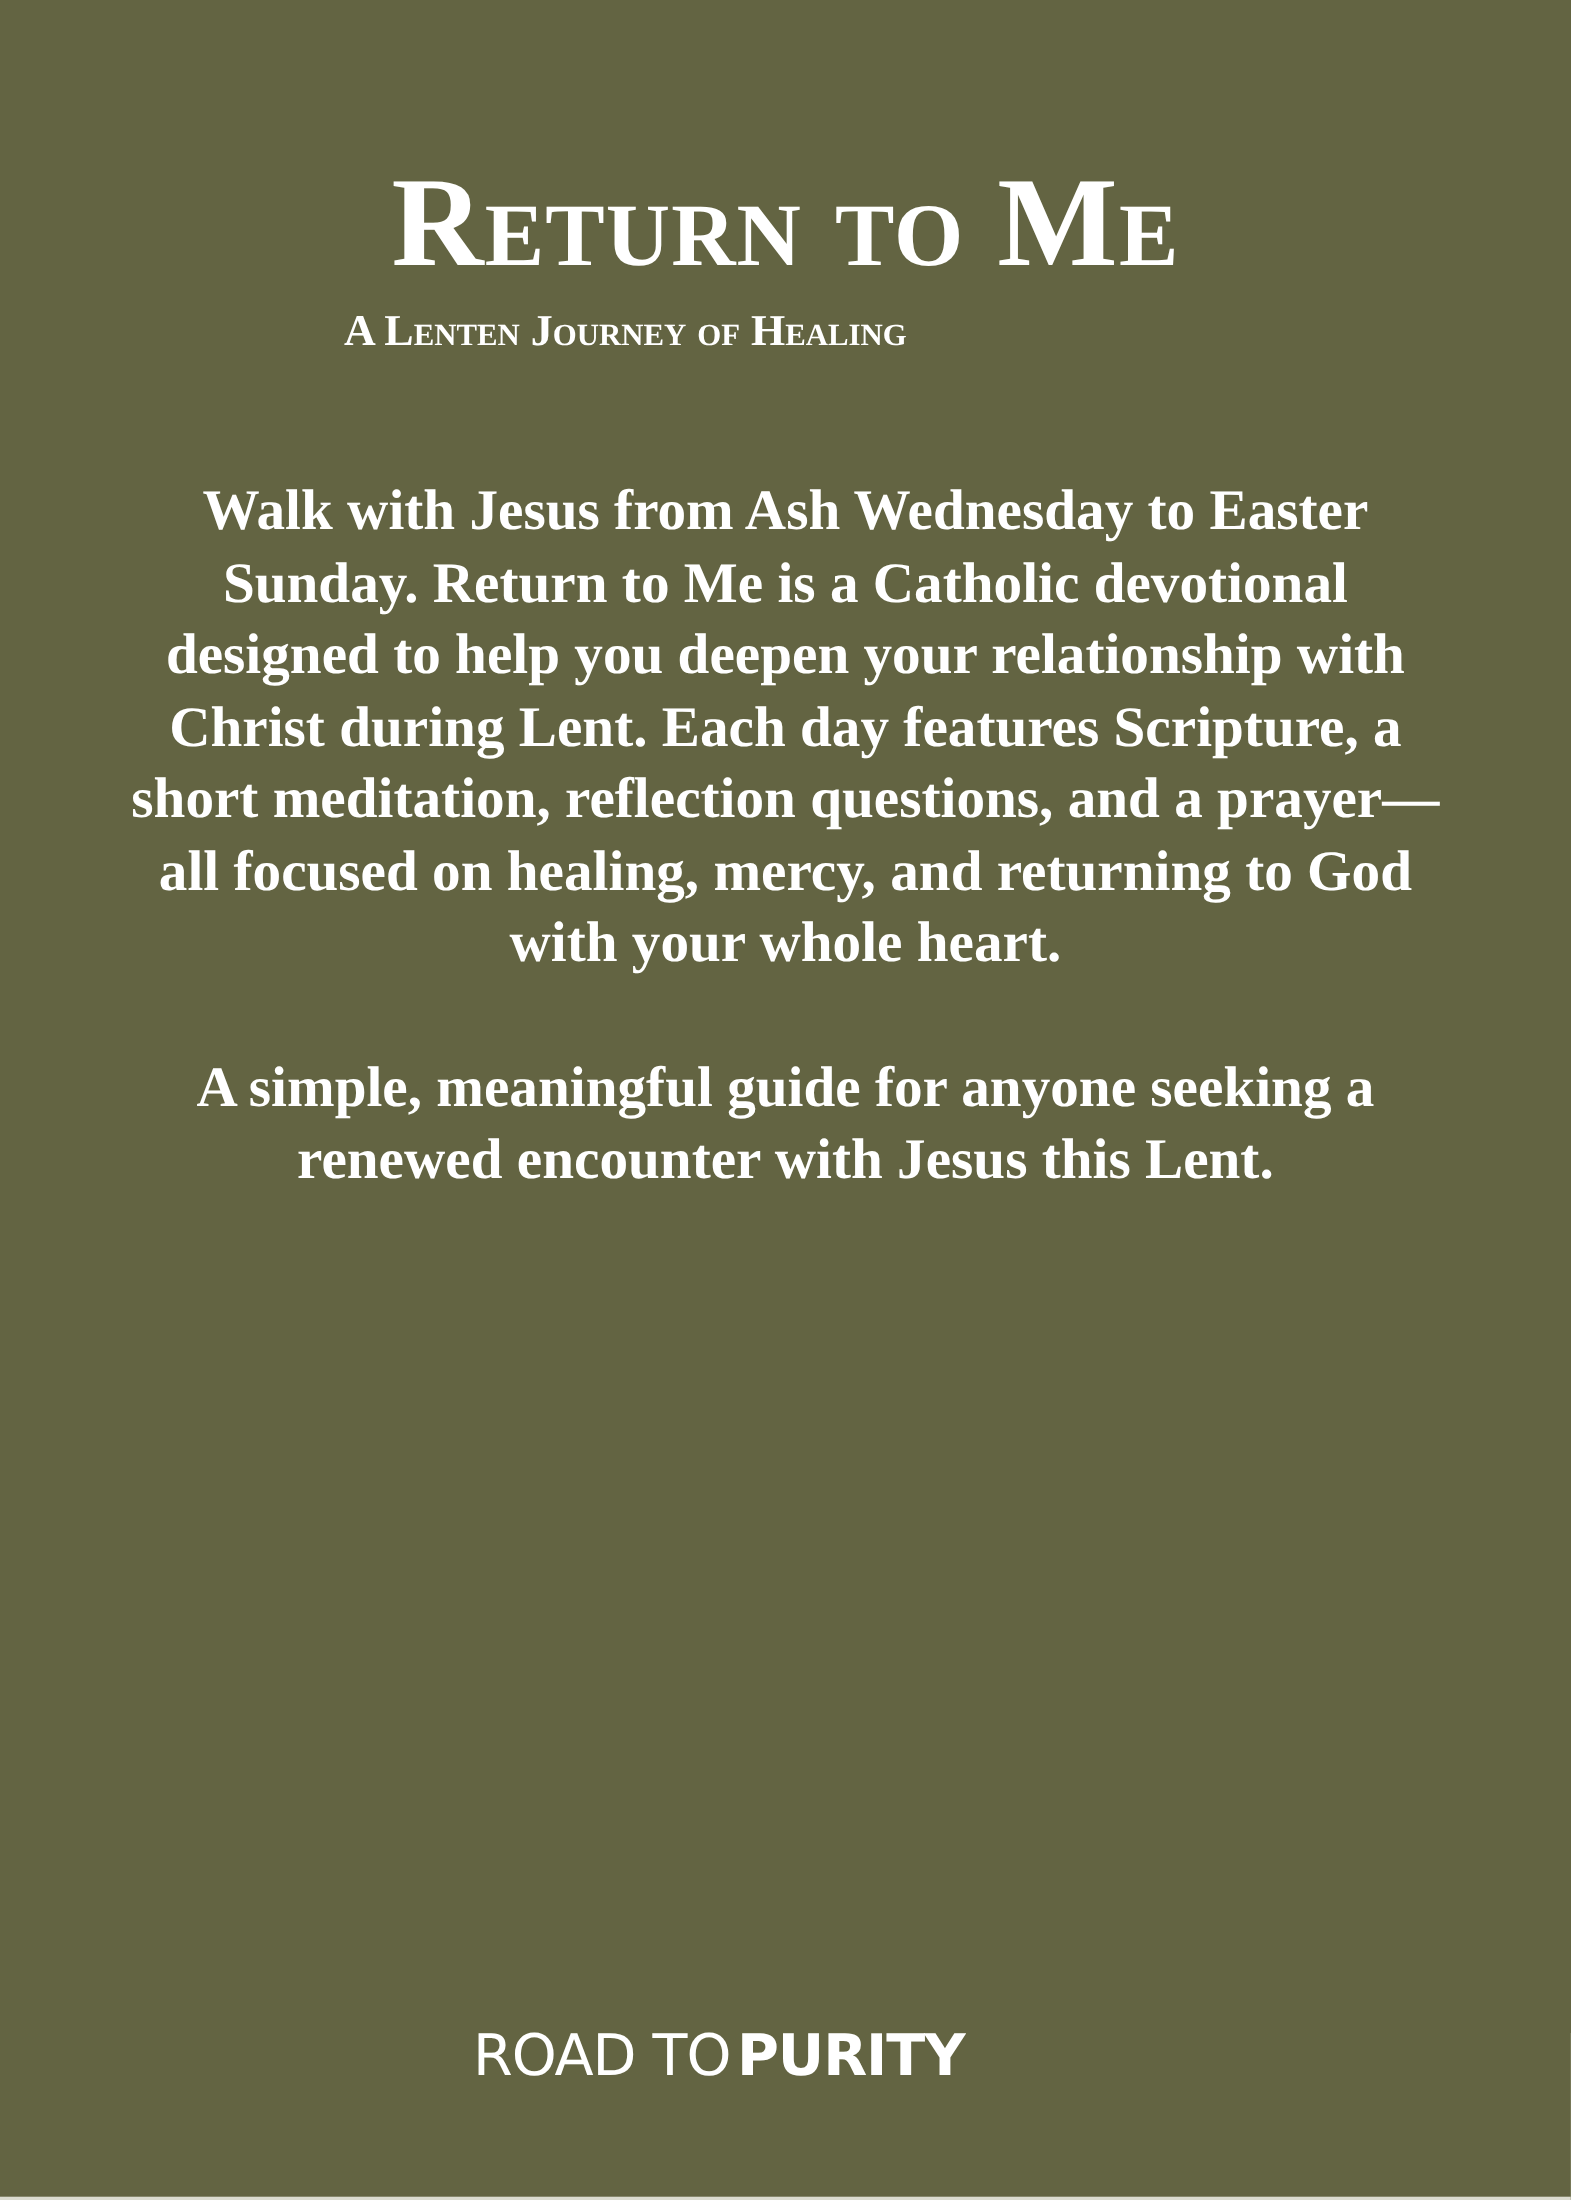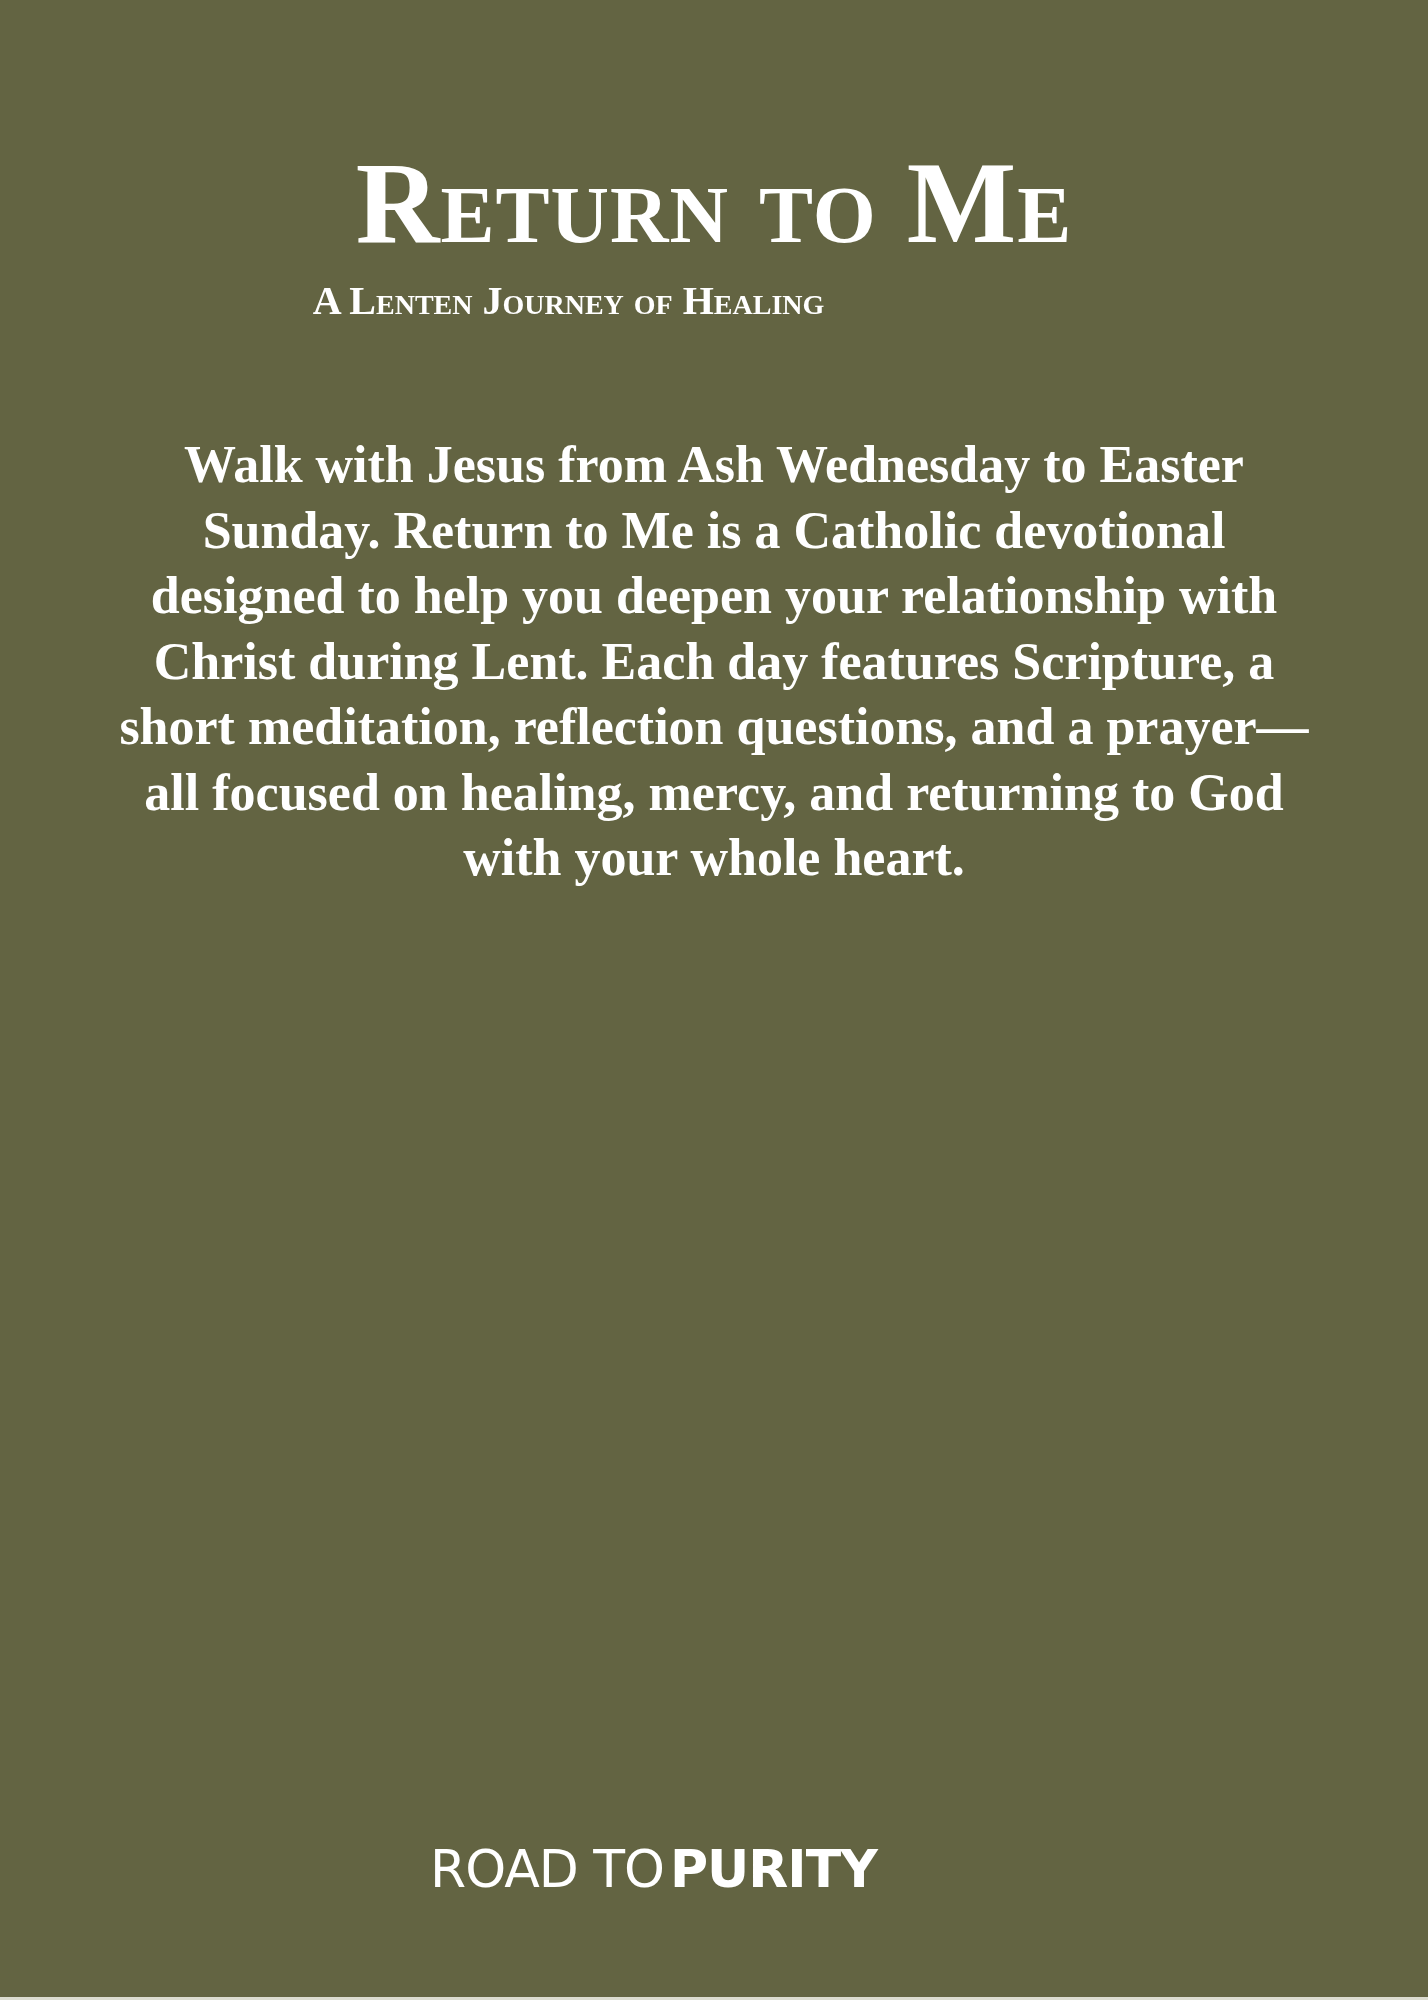--- a/index.html
+++ b/index.html
@@ -93,20 +93,21 @@
 </head>
 <body>
 
 <div class="page">
 
   <h1 class="title">Return to Me</h1>
   <h2 class="subtitle">A Lenten Journey of Healing</h2>
 
   <div class="body-text">
     <p>Walk with Jesus from Ash Wednesday to Easter Sunday. Return to Me is a Catholic devotional designed to help you deepen your relationship with Christ during Lent. Each day features Scripture, a short meditation, reflection questions, and a prayer—all focused on healing, mercy, and returning to God with your whole heart.</p>
+    <p>A simple, meaningful guide for anyone seeking a renewed encounter with Jesus this Lent.</p>
   </div>
 
   <div class="logo">
     <svg class="logo-mark" viewBox="0 0 74 74">
       <defs>
         <clipPath id="circ">
             <circle cx="38" cy="37" r="33"></circle>
           </clipPath>
       </defs>
       <g clip-path="url(#circ)">

